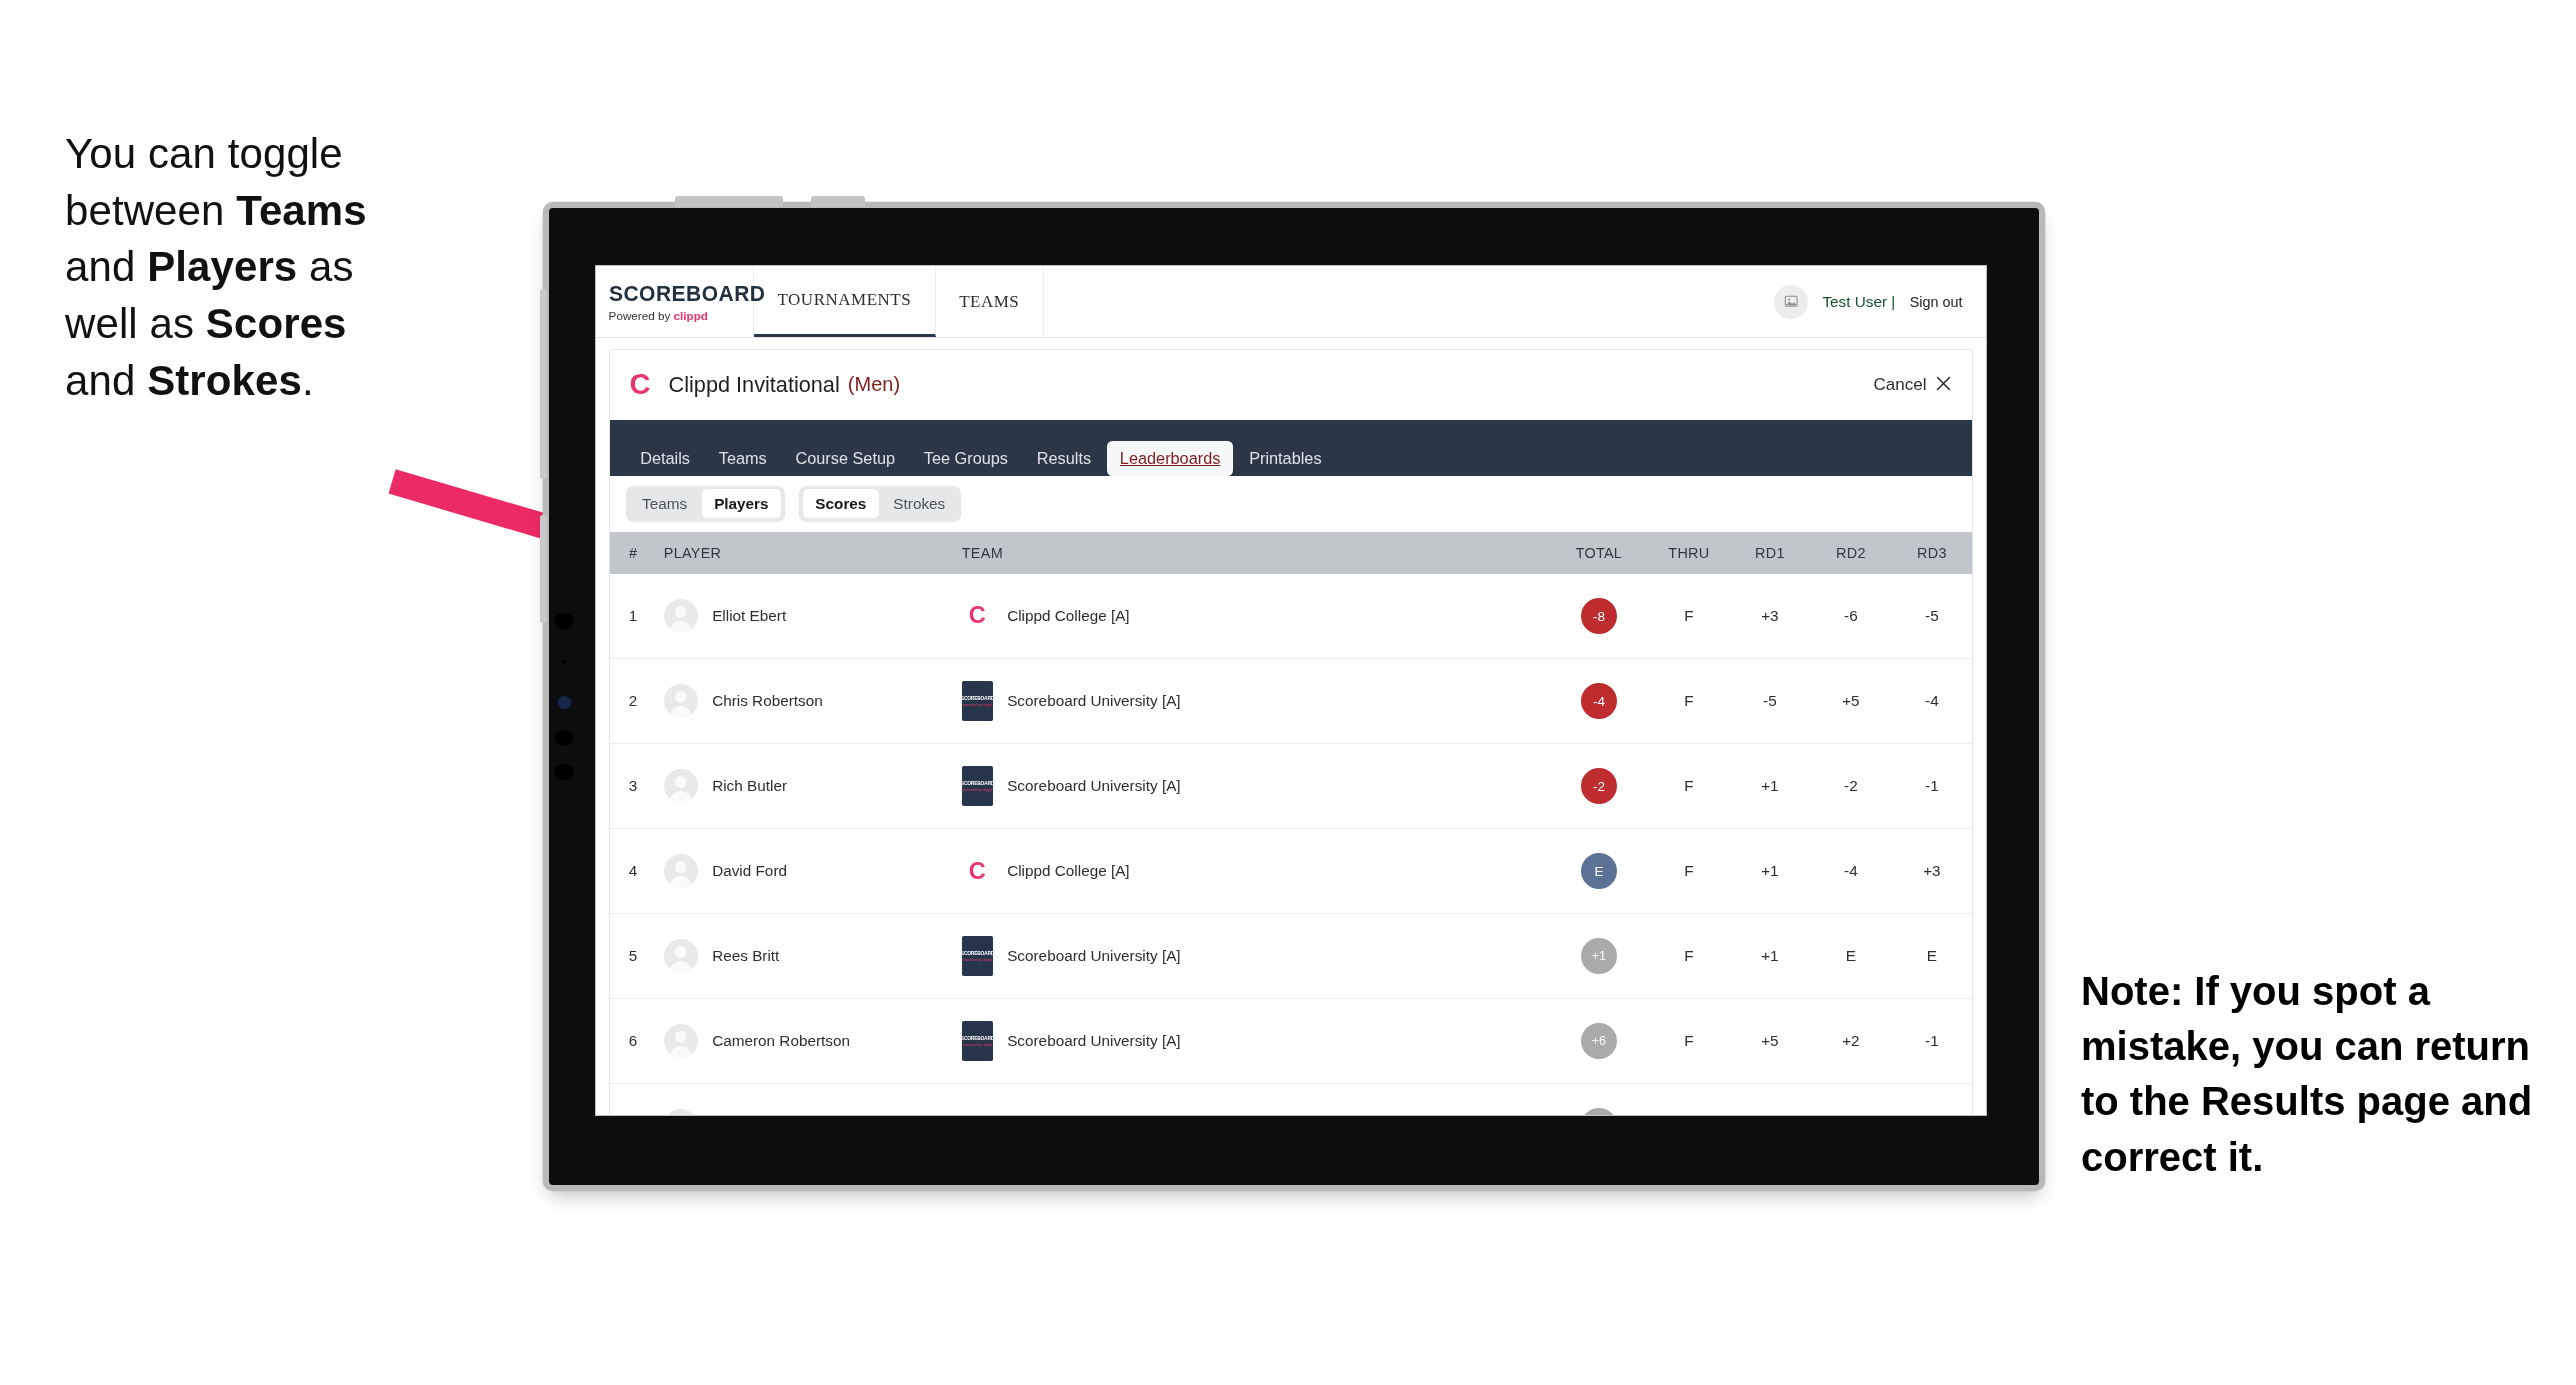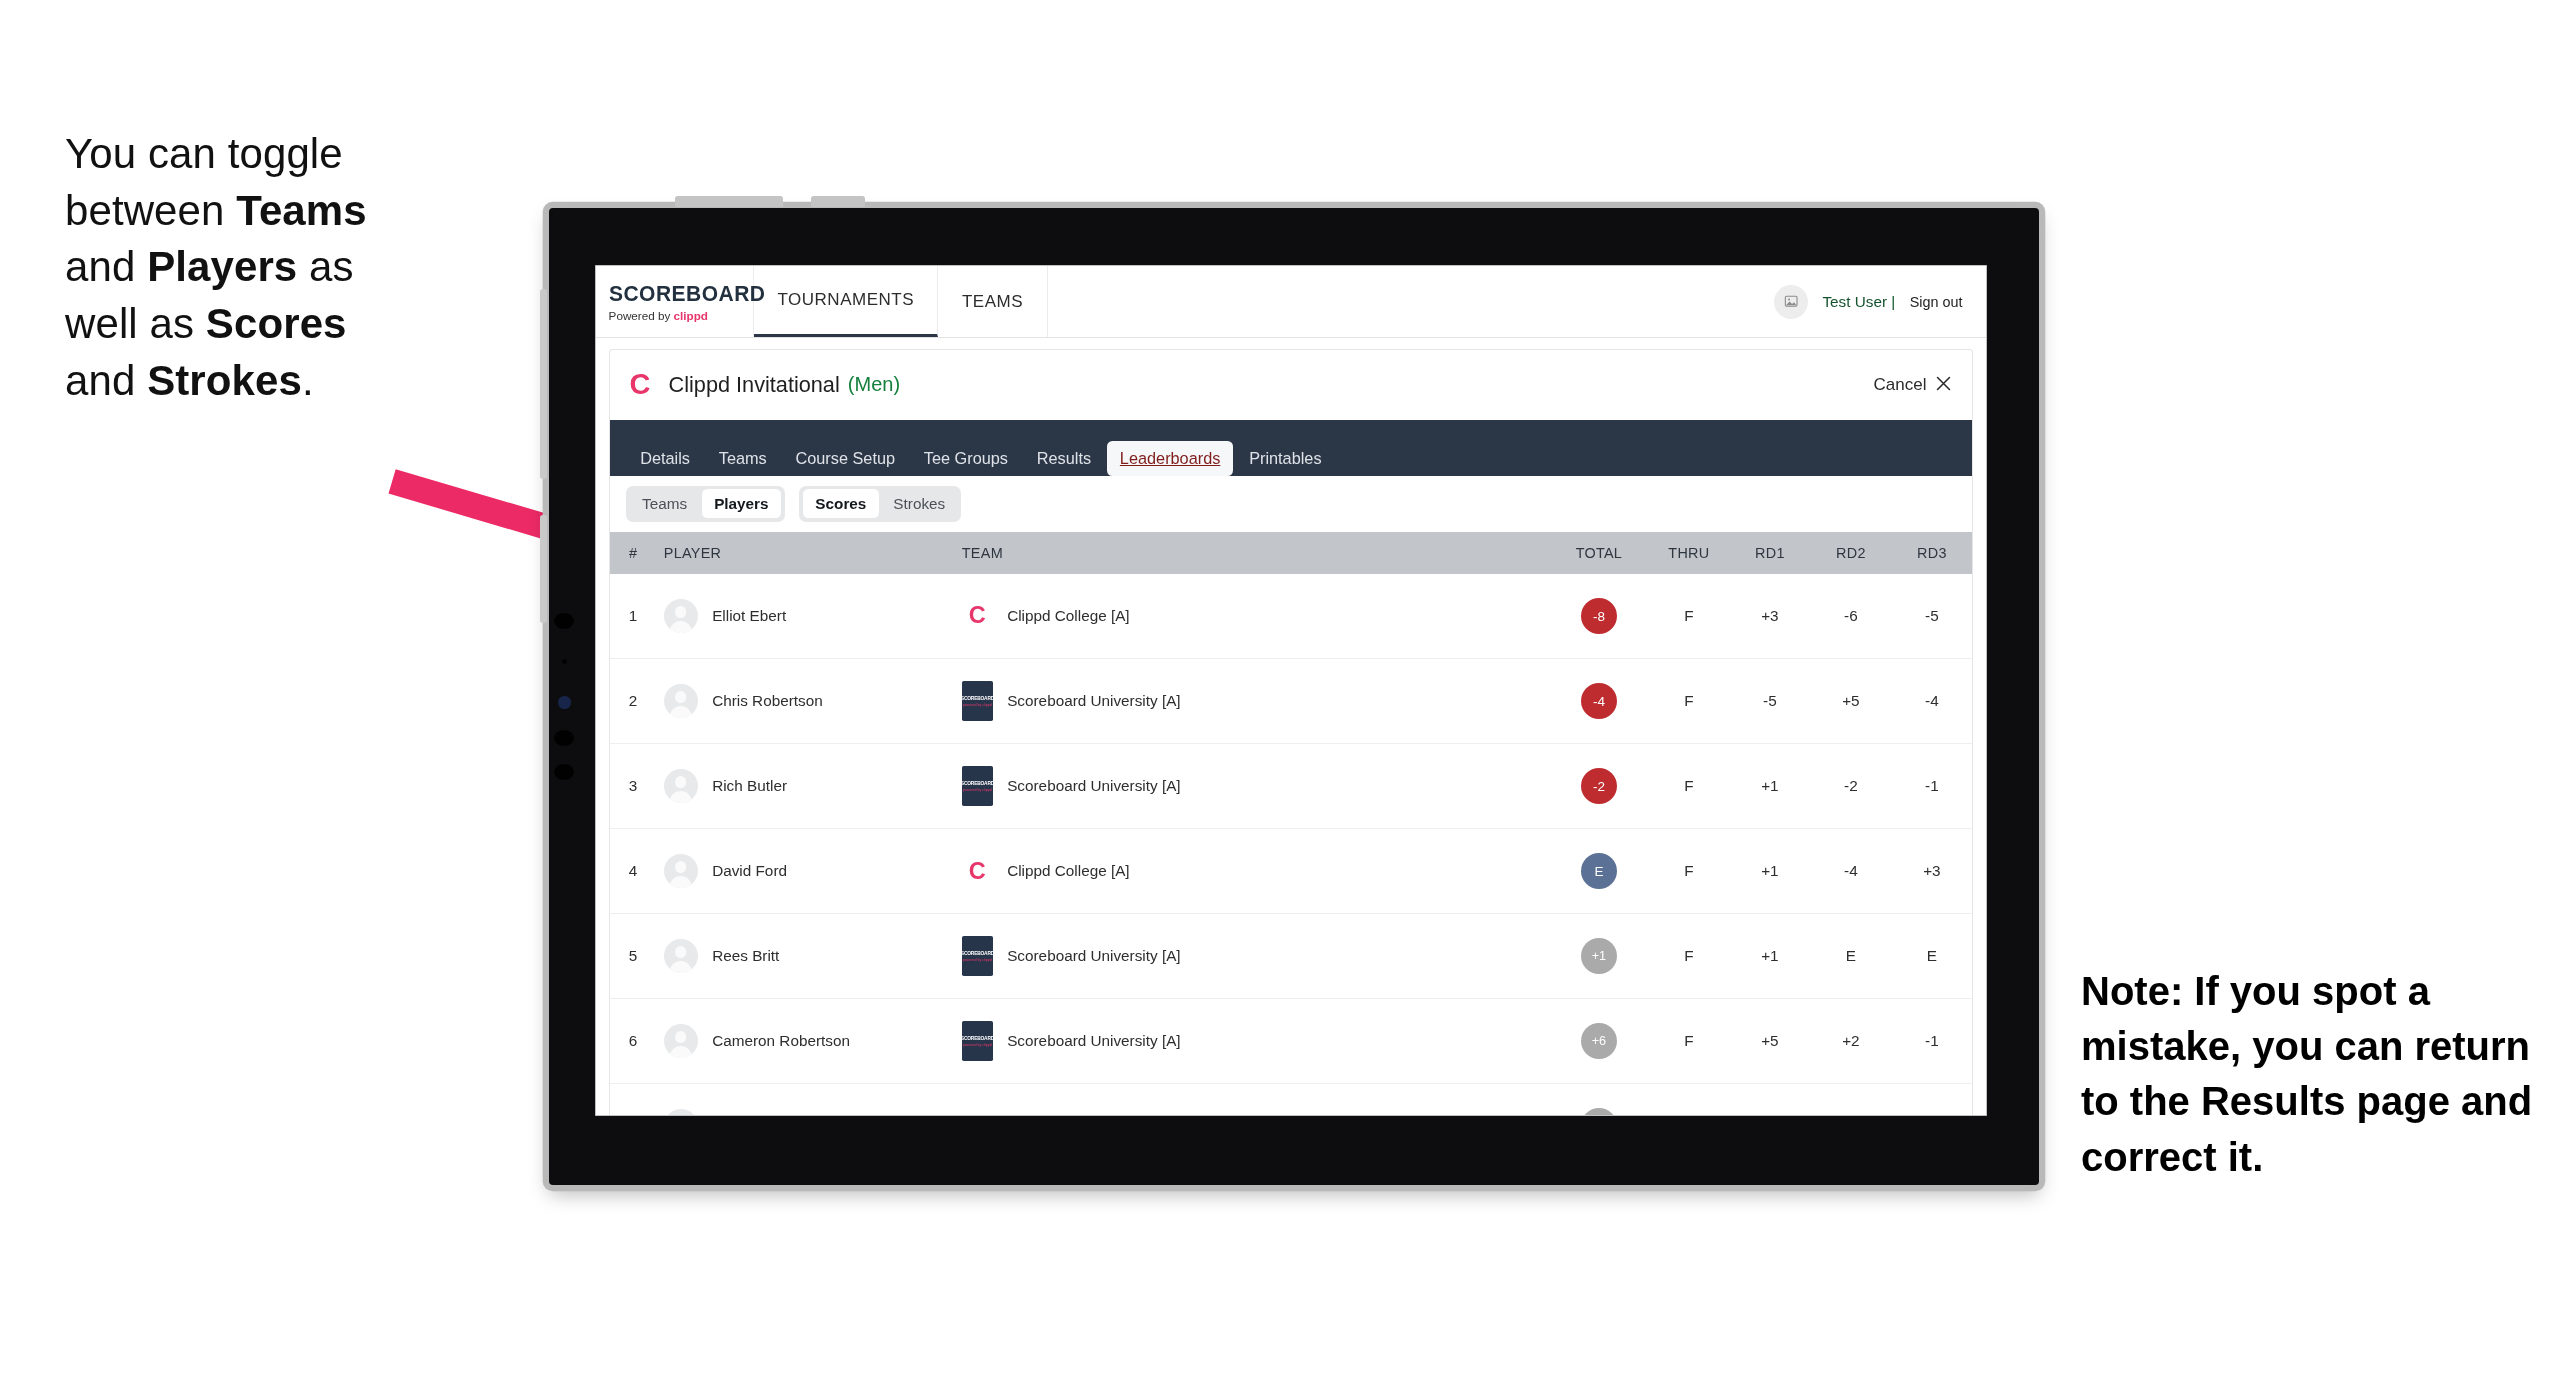--- a/index.html
+++ b/index.html
@@ -78,21 +78,21 @@
     padding-left: 12.6px; border-right: 0.9px solid #ececec;
   }
   .brand-name {
     font-family: "Liberation Sans", sans-serif;
     font-weight: 700; font-size: 22.6px; letter-spacing: 0.5px;
     color:#22303f; transform: scaleX(.93); transform-origin: left center;
   }
   .brand-sub { font-size: 11.7px; color:#333; margin-top: 1.8px; }
   .brand-sub .clippd { color:#e8366b; font-weight:700; }
 
-  .topnav { display:flex; align-items:stretch; }
+  .topnav { display:flex; align-items:stretch;font-family:Liberation Serif, serif; }
   .topnav-item {
     display:flex; align-items:center; padding: 0 23.5px;
     font-size: 17px; color:#2d2d2d; letter-spacing:0.5px;
     border-right: 0.9px solid #ececec; cursor:pointer;
   }
   .topnav-item.active { border-bottom: 3.6px solid #2b3647; }
 
   .appbar-right {
     margin-left:auto; display:flex; align-items:center; gap:14.4px; padding-right:23.5px;
   }
@@ -108,21 +108,21 @@
     margin: 10.8px 12.6px 0 12.6px; background:#fff;
     border:0.9px solid #e6e6e6; border-bottom:none; border-radius:3.6px 3.6px 0 0;
   }
   .thead {
     height: 70px; display:flex; align-items:center; padding: 0 20px;
   }
   .tlogo {
     font-size: 29px; font-weight:700; color:#e8366b; margin-right: 18px; line-height:1;
   }
   .ttitle { font-size: 21.7px; color:#1f1f1f; }
-  .tsub { font-size: 20px; color:#15803d; margin-left: 8.1px; }
+  .tsub { font-size: 20px; color:#7f1d1d; margin-left: 8.1px; }
   .tcancel {
     margin-left:auto; display:flex; gap:9px;
     font-size:17px; color:#2c2c2c; cursor:pointer;
   }
 
   
   .secnav {
     background:#2b3647; height:56px; display:flex; align-items:flex-end;
     padding: 0 18px; gap: 3.6px;
   }

